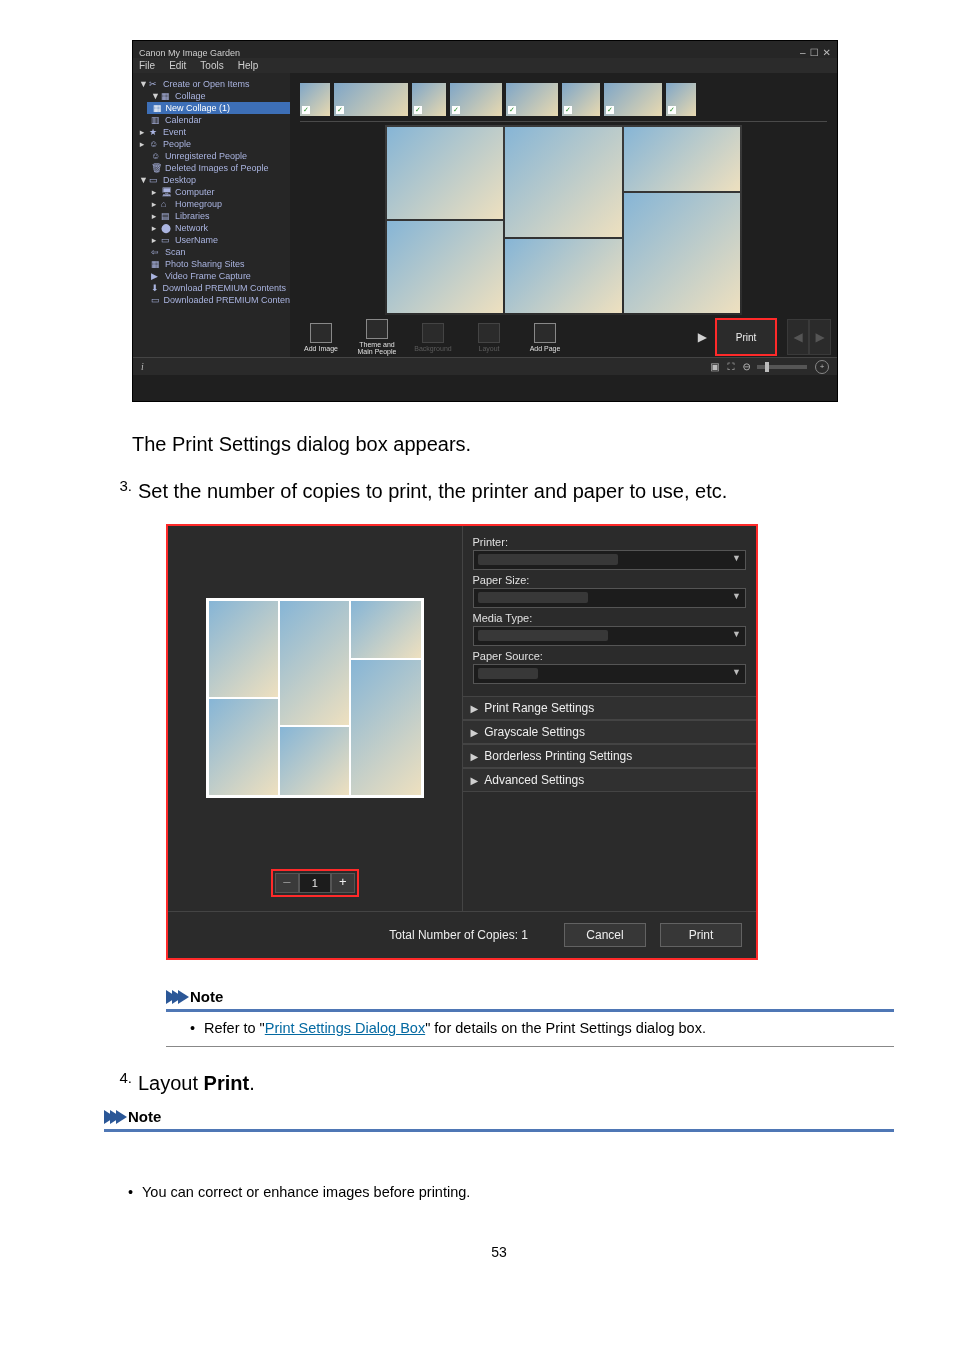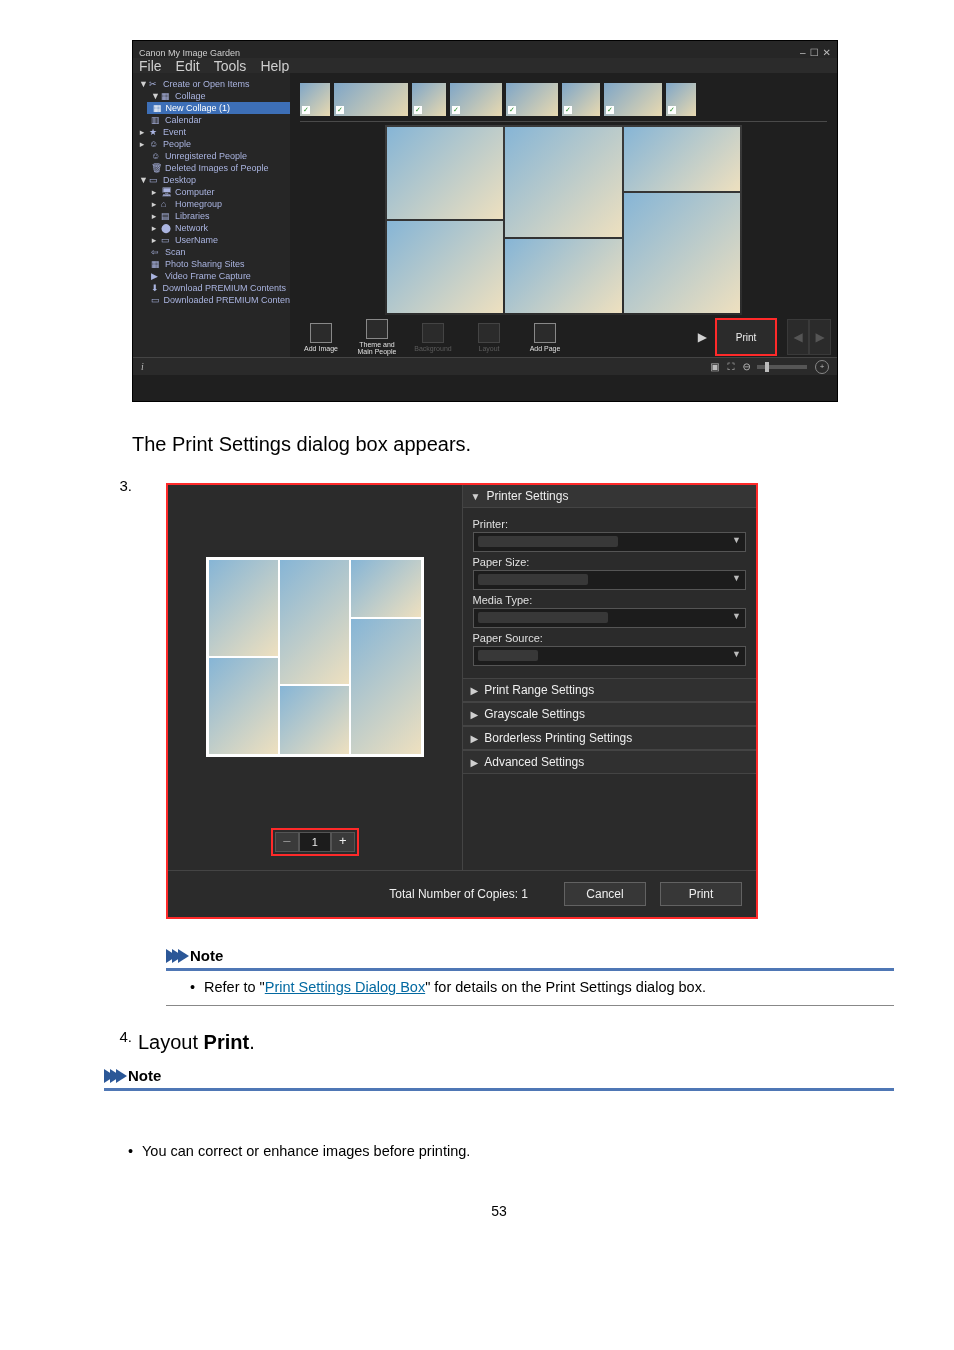--- a/index.html
+++ b/index.html
@@ -1,21 +1,21 @@
 <!DOCTYPE html>
 <html><head>
 <meta charset="utf-8">
 <style>
   html, body { margin:0; padding:0; background:#fff; font-family: Arial, Helvetica, sans-serif; }
   .page { width: 954px; margin:0 auto; box-sizing:border-box; padding: 40px 60px 40px 104px; color:#000; }
   .indent-block { margin-left: 28px; }
   .app-screenshot { width: 706px; height: 362px; background:#1f1f1f; border:1px solid #000; box-sizing:border-box; margin-bottom: 28px; }
   .app-titlebar { height: 17px; background:#262626; display:flex; align-items:flex-end; padding:0 6px; color:#cfcfcf; font-size:9px; }
   .app-titlebar .spacer { flex:1; }
-  .app-menubar { height:15px; background:#2b2b2b; display:flex; align-items:center; padding:0 6px; gap:14px; color:#cfcfcf; font-size:14px; }
+  .app-menubar { height:15px; background:#2b2b2b; display:flex; align-items:center; padding:0 6px; gap:14px; color:#cfcfcf; font-size:10px; }
   .app-body { display:flex; height: 302px; }
   .sidebar { width: 157px; background:#262626; color:#aab4e0; font-size:9px; padding:5px 0; box-sizing:border-box; overflow:hidden;}
   .side-item { display:flex; align-items:center; gap:4px; padding:1px 6px; white-space:nowrap;}
   .side-caret { width:6px; display:inline-block; text-align:center; color:#d0d0d0; }
   .side-icon { width:10px; height:10px; display:inline-block; }
   .side-label { color:#aab4e0; }
   .selected-row { background:#3d6fb7; color:#fff; padding:1px 6px; margin-left:14px;}
   .selected-row .side-label { color:#fff; }
   .indent1 { padding-left: 18px !important; }
   .main-area { flex:1; background:#1f1f1f; position:relative; }
@@ -290,20 +290,21 @@
       </div>
     </div>
 
     <div class="step-text">The Print Settings dialog box appears.</div>
   </div>
 
   <ol class="steps">
     <li>
       <div class="step-num">3.</div>
       <div class="step-body">
+        <div class="step-text" style="margin-top:0">Set the number of copies to print, the printer and paper to use, etc.</div>
 
         <div class="dialog-shot">
           <div class="dialog-body">
             <div class="dialog-left">
               <div class="preview-pane">
                 <div class="preview-img">
                   <div class="pc">
                       <div class="pt"></div>
                       <div class="pt"></div>
                     </div>
@@ -319,24 +320,20 @@
               </div>
               <div class="copies-row">
                 <div class="copies-widget">
                   <div class="copies-btn">–</div>
                   <div class="copies-val">1</div>
                   <div class="copies-btn plus">+</div>
                 </div>
               </div>
             </div>
             <div class="dialog-right">
-              <div class="ps-section-head">
-                <span class="ps-caret down"></span>
-                <span>Printer Settings</span>
-              </div>
               <div class="ps-form">
                 <div class="ps-label">Printer:</div>
                 <div class="ps-select">
                     <span class="blur" style="width:140px"></span>
                   </div>
                 <div class="ps-label">Paper Size:</div>
                 <div class="ps-select">
                     <span class="blur" style="width:110px"></span>
                   </div>
                 <div class="ps-label">Media Type:</div>

